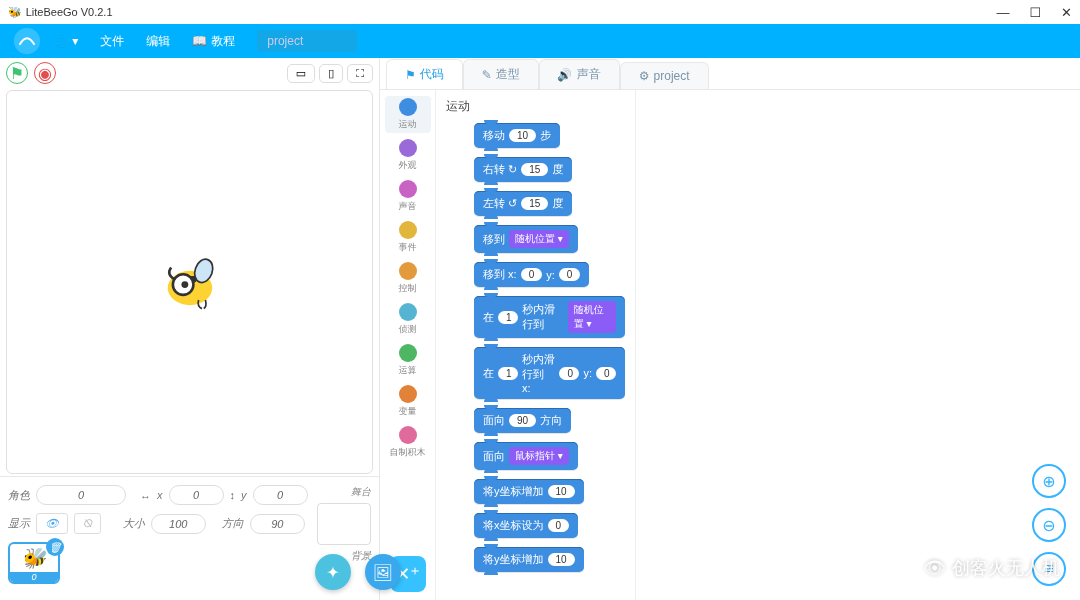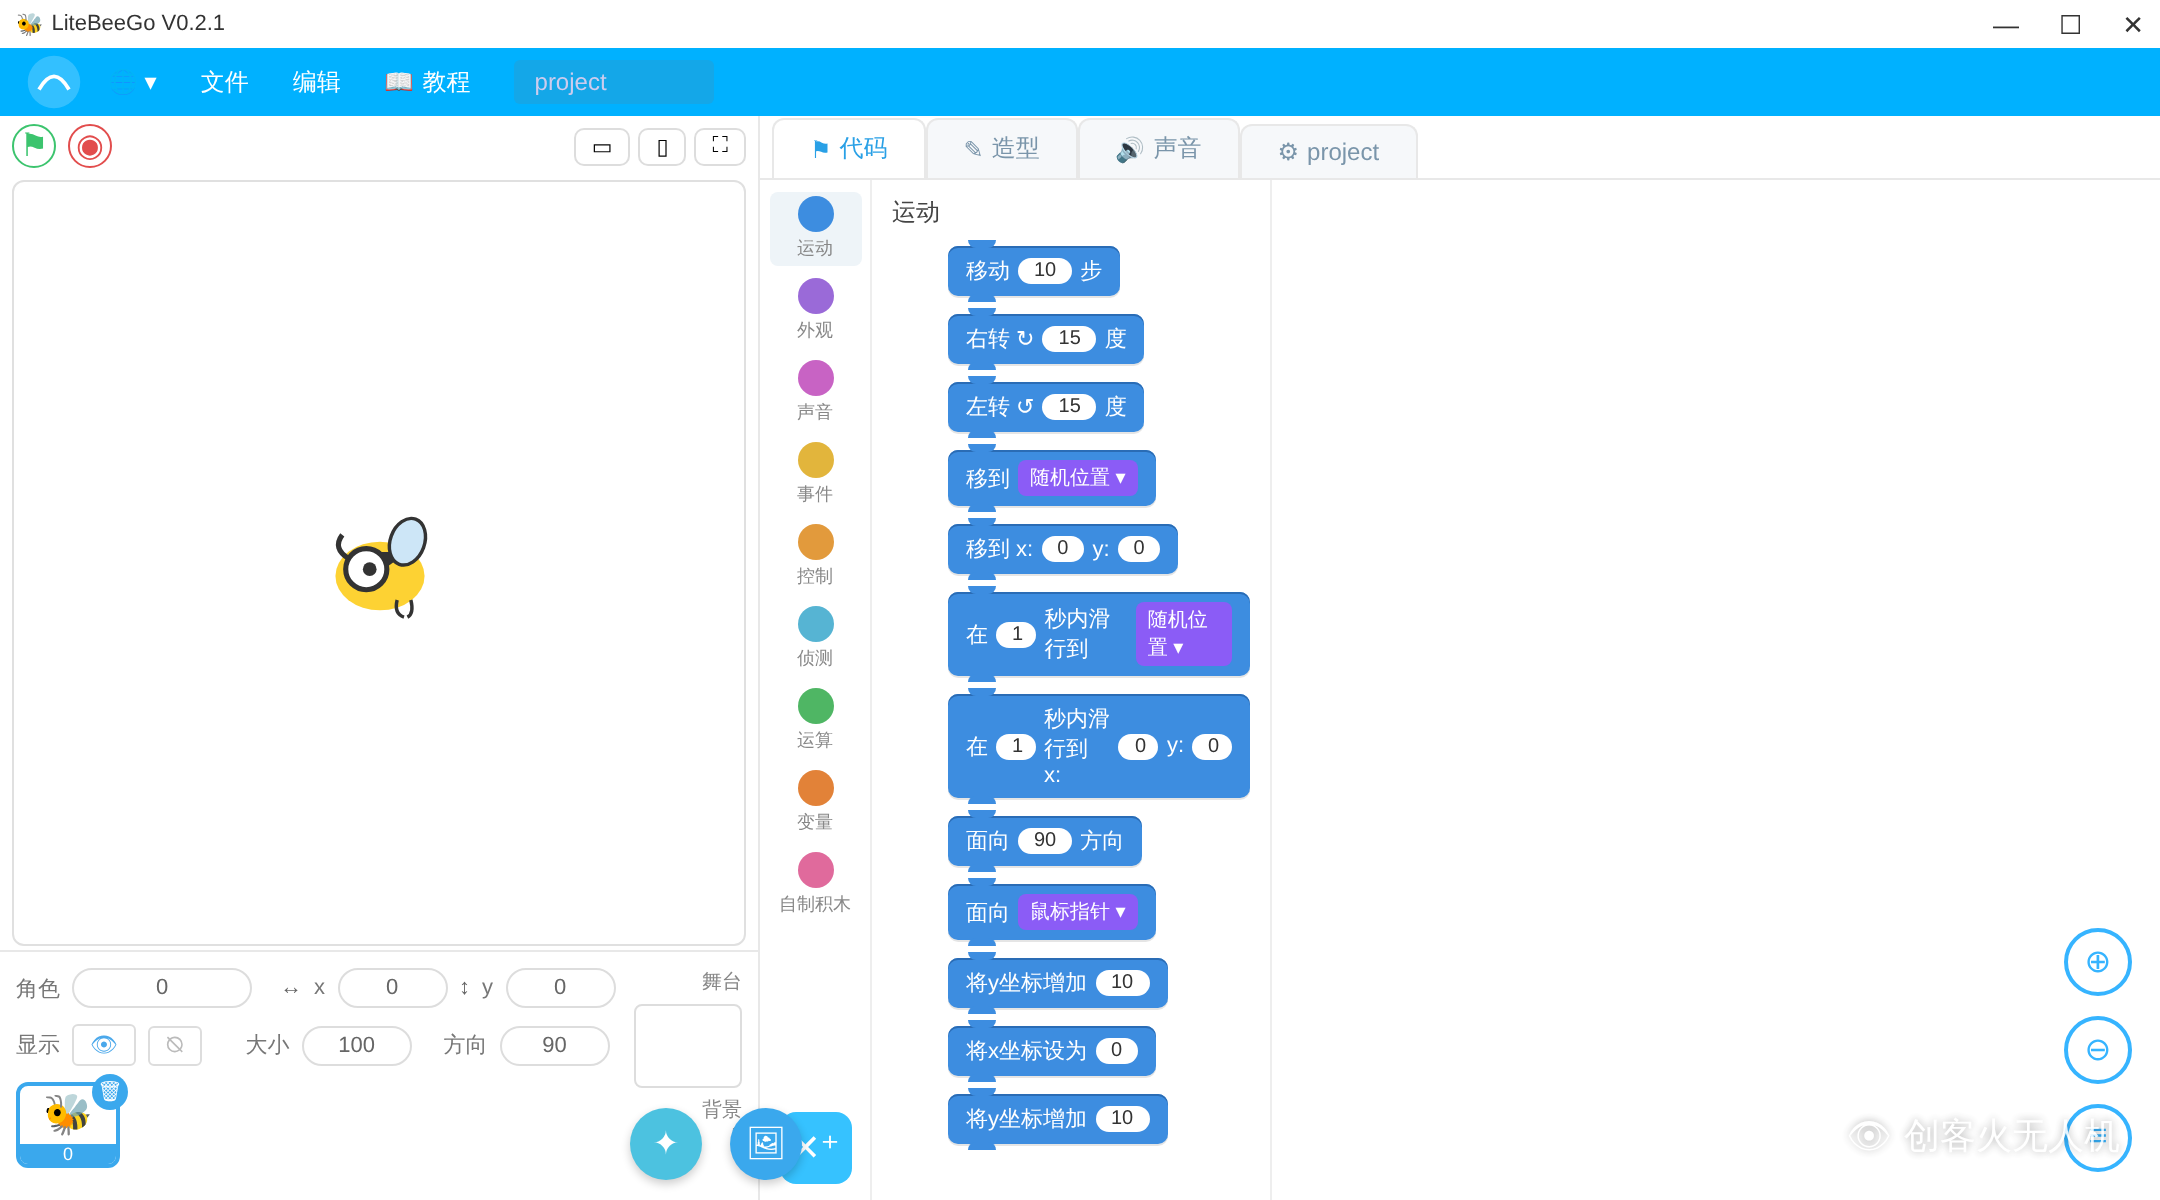--- a/index.html
+++ b/index.html
@@ -16,21 +16,21 @@
 .leftcol { width:380px; display:flex; flex-direction:column; border-right:1px solid #e8e8e8; }
 .stagectl { height:30px; display:flex; align-items:center; padding:4px 6px; gap:6px; }
 .flagbtn,.stopbtn { width:22px; height:22px; border-radius:11px; display:flex; align-items:center; justify-content:center; cursor:pointer; }
 .flagbtn { border:1.5px solid #3cc46e; color:#3cc46e; }
 .stopbtn { border:1.5px solid #e24d4d; color:#e24d4d; }
 .stagectl .right { margin-left:auto; display:flex; gap:4px; }
 .pill { border:1px solid #ddd; border-radius:5px; padding:2px 8px; font-size:11px; cursor:pointer; }
 .stage { flex:1; margin:2px 6px; border:1px solid #e0e0e0; border-radius:6px; background:#fff; display:flex; align-items:center; justify-content:center; }
 .bee { width:70px; height:60px; position:relative; }
 .bee svg { width:100%; height:100%; }
-.panel { border-top:1px solid #e8e8e8; padding:8px; font-size:11px; color:#666; display:flex; }
+.panel { border-top:1px solid #e8e8e8; padding:8px; font-size:11px; color:#666; display:flex;font-style:italic; }
 .panel-left { flex:1; }
 .prow { display:flex; align-items:center; margin-bottom:8px; gap:6px; }
 .prow label { color:#777; }
 .pin { border:1px solid #ddd; border-radius:14px; padding:3px 10px; min-width:55px; text-align:center; background:#fff; }
 .eyebtn { border:1px solid #ddd; padding:3px 8px; border-radius:3px; cursor:pointer; color:#4aa8eb; }
 .spritebox { border:2px solid #3aa8ed; border-radius:6px; width:52px; padding:2px; text-align:center; position:relative; }
 .spritebox .del { position:absolute; top:-6px; right:-6px; width:18px; height:18px; border-radius:9px; background:#3aa8ed; color:#fff; font-size:10px; display:flex; align-items:center; justify-content:center; }
 .spnum { background:#3aa8ed; color:#fff; font-size:9px; border-radius:0 0 4px 4px; margin:2px -2px -2px; }
 .stagecol { width:54px; text-align:right; font-size:10px; color:#888; }
 .stagecol .sth { border:1px solid #ddd; border-radius:4px; height:42px; margin:4px 0; }

